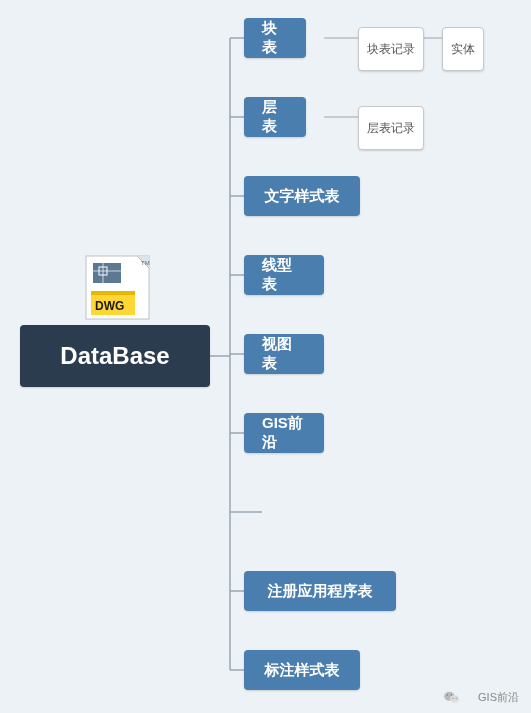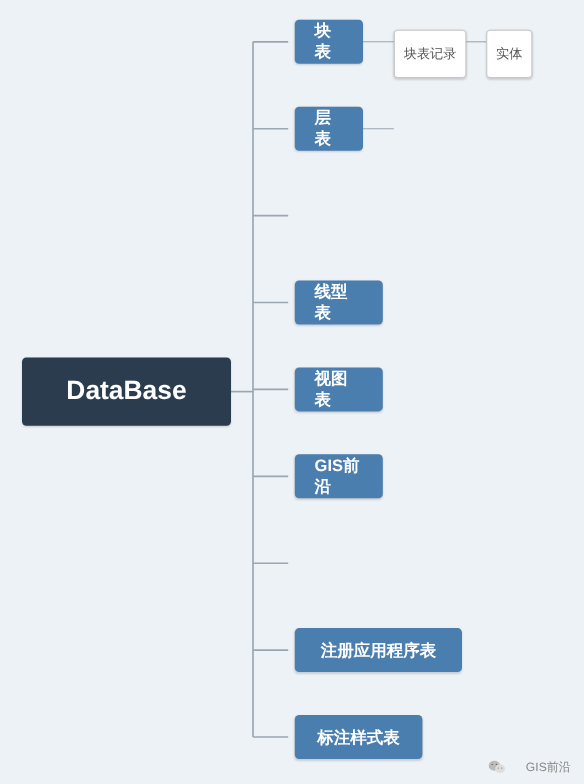--- a/index.html
+++ b/index.html
@@ -43,21 +43,21 @@
     top: 255px;
     width: 65px;
     height: 65px;
   }
   .child {
     background: #4a7eae;
     color: #ffffff;
     font-size: 15px;
     padding: 13px 18px;
     height: 40px;
-    left: 268px;
+    left: 244px;
   }
   .leaf {
     background: #ffffff;
     border: 1px solid #c8c8c8;
     color: #555;
     font-size: 12px;
     padding: 21px 8px;
     height: 24px;
     font-weight: normal;
   }
@@ -104,30 +104,49 @@
     <path d="M 230 512 H 262" stroke="#9aa6b2" stroke-width="1.5" fill="none"></path>
     <path d="M 230 591 H 262" stroke="#9aa6b2" stroke-width="1.5" fill="none"></path>
     <path d="M 230 670 H 262" stroke="#9aa6b2" stroke-width="1.5" fill="none"></path>
 
     <path d="M 324 38 H 358" stroke="#9aa6b2" stroke-width="1" fill="none"></path>
     <path d="M 416 38 H 442" stroke="#9aa6b2" stroke-width="1" fill="none"></path>
 
     <path d="M 324 117 H 358" stroke="#9aa6b2" stroke-width="1" fill="none"></path>
   </svg>
 
+  <div class="dwg-icon">
+    <svg width="65" height="65" viewBox="0 0 65 65">
+      <rect x="1" y="1" width="63" height="63" fill="#ffffff" stroke="#c0c0c0"></rect>
+      <polygon points="52,1 64,1 64,13" fill="#dce4ea"></polygon>
+      <path d="M 52 1 L 64 13" stroke="#c0c0c0" fill="none"></path>
+      <text x="56" y="10" font-size="6" fill="#666">TM</text>
+
+      <rect x="8" y="8" width="28" height="20" fill="#5b7993"></rect>
+      <rect x="14" y="12" width="8" height="8" fill="none" stroke="#fff" stroke-width="1"></rect>
+      <path d="M 18 8 V 28 M 8 16 H 36" stroke="#fff" stroke-width="0.7"></path>
+
+      <rect x="6" y="36" width="44" height="24" fill="#ffd633"></rect>
+      <rect x="6" y="36" width="44" height="4" fill="#e6b800"></rect>
+      <text x="10" y="55" font-size="12" font-weight="bold" fill="#1a1a1a">DWG</text>
+    </svg>
+  </div>
 
   <div class="node root-node">
     <span>DataBase</span>
   </div>
 
   <div class="node child" style="top:18px;width:62px">
     <span>块表</span>
   </div>
   <div class="node child" style="top:97px;width:62px">
     <span>层表</span>
+  </div>
+  <div class="node child" style="top:176px;width:116px">
+    <span>文字样式表</span>
   </div>
   <div class="node child" style="top:255px;width:80px">
     <span>线型表</span>
   </div>
   <div class="node child" style="top:334px;width:80px">
     <span>视图表</span>
   </div>
   <div class="node child" style="top:413px;width:80px">
     <span>GIS前沿</span>
   </div>
@@ -137,20 +156,23 @@
   <div class="node child" style="top:650px;width:116px">
     <span>标注样式表</span>
   </div>
 
   <div class="node leaf" style="left:358px;top:27px">
     <span>块表记录</span>
   </div>
   <div class="node leaf" style="left:442px;top:27px">
     <span>实体</span>
   </div>
+  <div class="node leaf" style="left:358px;top:106px">
+    <span>层表记录</span>
+  </div>
 
   <div class="footer">
     <svg class="wechat-icon" viewBox="0 0 24 20">
       <ellipse cx="8" cy="8" rx="8" ry="7" fill="#bbb"></ellipse>
       <ellipse cx="16" cy="12" rx="7" ry="6" fill="#ddd"></ellipse>
       <circle cx="5" cy="6" r="1" fill="#666"></circle>
       <circle cx="11" cy="6" r="1" fill="#666"></circle>
       <circle cx="13.5" cy="11" r="0.8" fill="#666"></circle>
       <circle cx="18.5" cy="11" r="0.8" fill="#666"></circle>
     </svg>

